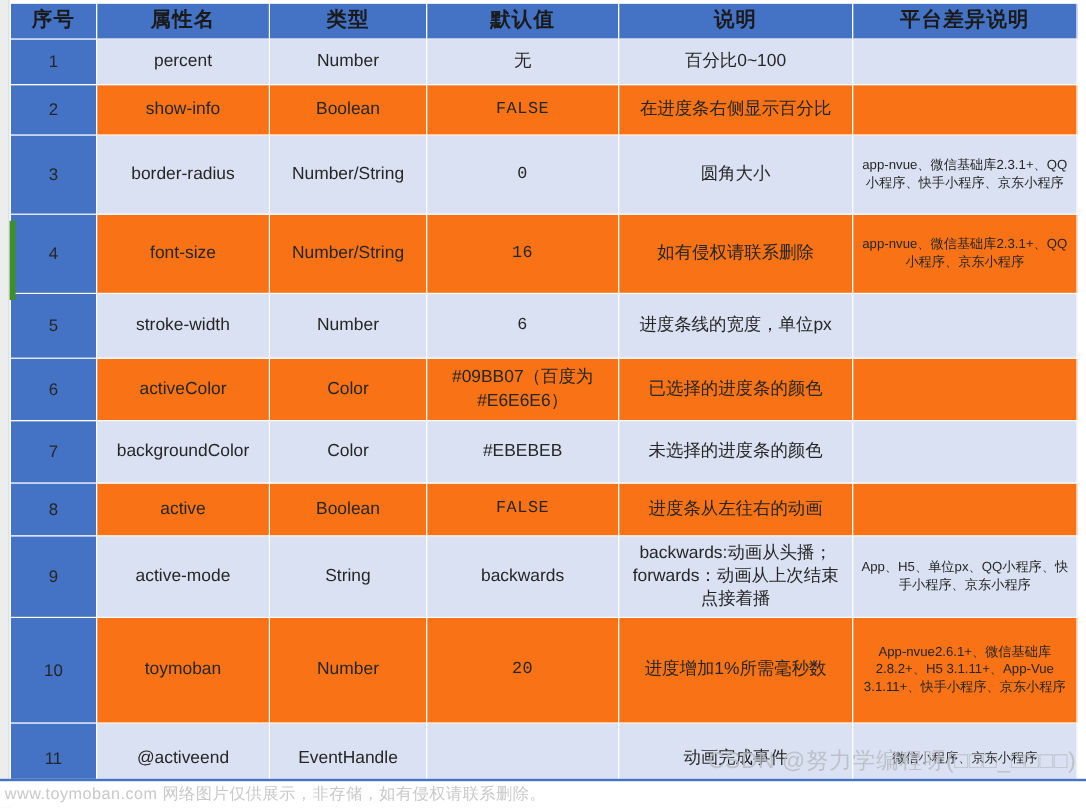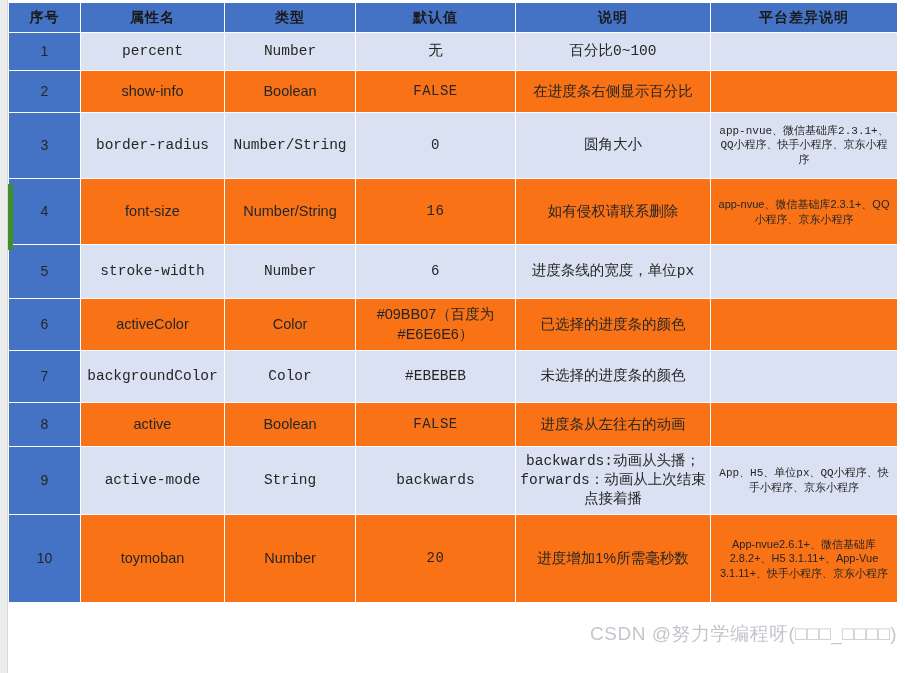--- a/index.html
+++ b/index.html
@@ -56,36 +56,36 @@
   col.c-type  { width: 131px; }
   col.c-def   { width: 160px; }
   col.c-desc  { width: 195px; }
   col.c-plat  { width: 187px; }
 
   
   tr.head th {
     background: #4472C4;
     color: #1a1a1a;
     font-weight: bold;
-    font-size: 14px;
+    font-size: 17px;
     height: 30px;
     letter-spacing: 1px;
     border: 1px solid #ffffff;
   }
 
   
   td.idx {
     background: #4472C4;
     color: #ffffff;
     font-weight: bold;
     font-size: 14px;
   }
 
   
-  tr.shade td.body { background: #D9E1F2; font-family: Liberation Mono, monospace; }
+  tr.shade td.body { background: #D9E1F2; }
   tr.plain td.body { background: #f97316; }
 
   td.body { font-size: 14.5px; }
   td.plat { font-size: 11px; }
   td.mono { font-family: "Liberation Mono", "DejaVu Sans Mono", monospace; font-size: 14px; letter-spacing: .5px;}
 
   
   .green-marker {
     position: absolute;
     left: 8px;
@@ -244,22 +244,31 @@
 
       <tr class="plain" style="height:88px">
         <td class="idx">10</td>
         <td class="body">toymoban</td>
         <td class="body">Number</td>
         <td class="body mono">20</td>
         <td class="body">进度增加1%所需毫秒数</td>
         <td class="body plat">App-nvue2.6.1+、微信基础库2.8.2+、H5 3.1.11+、App-Vue 3.1.11+、快手小程序、京东小程序</td>
       </tr>
 
+      <tr class="shade" style="height:60px">
+        <td class="idx">11</td>
+        <td class="body">@activeend</td>
+        <td class="body">EventHandle</td>
+        <td class="body"></td>
+        <td class="body">动画完成事件</td>
+        <td class="body plat">微信小程序、京东小程序</td>
+      </tr>
 
     </tbody>
   </table>
 
   <div class="green-marker" style="top:184px; height:66px;"></div>
 
   <div class="csdn-wm">CSDN @努力学编程呀(□□□_□□□□)</div>
 
+  <div class="bottom-wm">www.toymoban.com 网络图片仅供展示，非存储，如有侵权请联系删除。</div>
 
 </div>
 
 </body></html>

